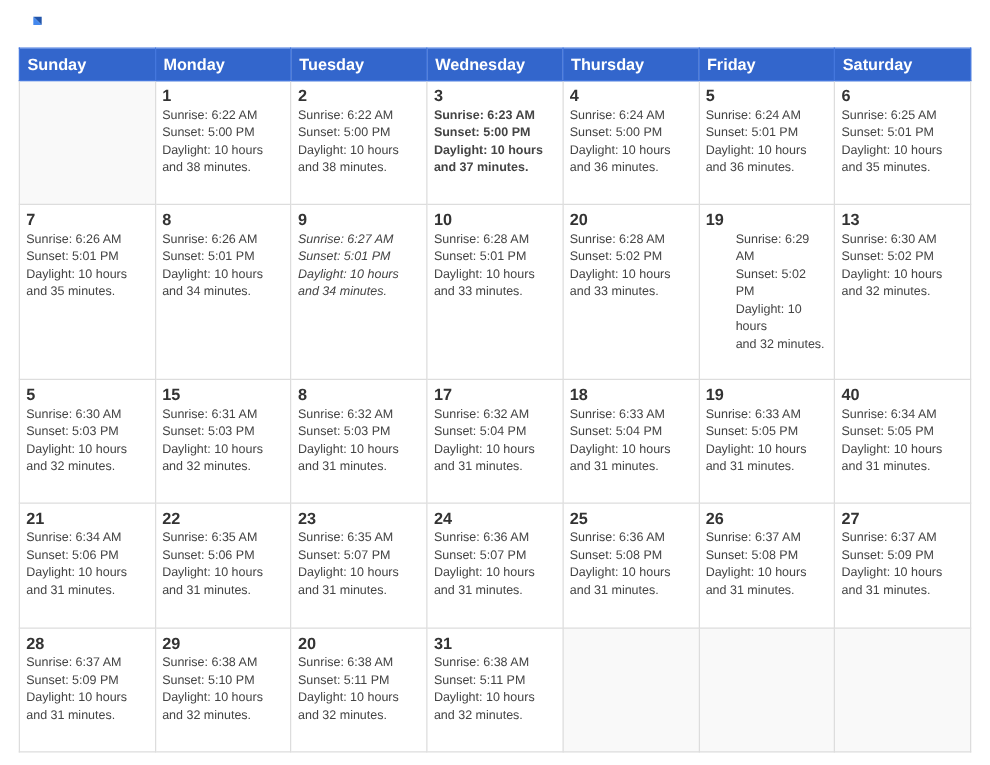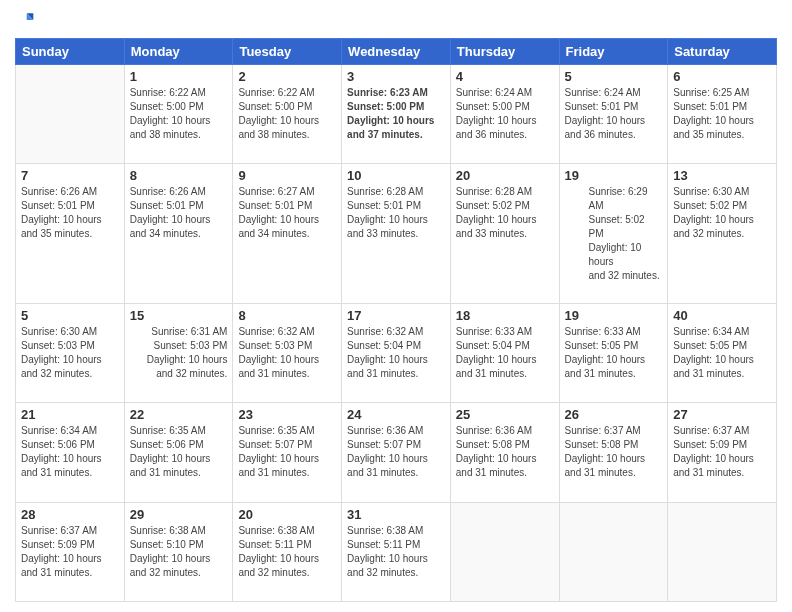--- a/index.html
+++ b/index.html
@@ -180,21 +180,21 @@
           </td>
           <td>
             <span class="day-num">8</span>
             <div class="day-info" style="white-space: pre-line;">Sunrise: 6:26 AM
 Sunset: 5:01 PM
 Daylight: 10 hours
 and 34 minutes.</div>
           </td>
           <td>
             <span class="day-num">9</span>
-            <div class="day-info" style="white-space: pre-line;">Sunrise: 6:27 AM
+            <div class="day-info" style="white-space: pre-line; font-style: italic;">Sunrise: 6:27 AM
 Sunset: 5:01 PM
 Daylight: 10 hours
 and 34 minutes.</div>
           </td>
           <td>
             <span class="day-num">10</span>
             <div class="day-info" style="white-space: pre-line;">Sunrise: 6:28 AM
 Sunset: 5:01 PM
 Daylight: 10 hours
 and 33 minutes.</div>
@@ -224,21 +224,21 @@
         <tr>
           <td>
             <span class="day-num">5</span>
             <div class="day-info" style="white-space: pre-line;">Sunrise: 6:30 AM
 Sunset: 5:03 PM
 Daylight: 10 hours
 and 32 minutes.</div>
           </td>
           <td>
             <span class="day-num">15</span>
-            <div class="day-info" style="white-space: pre-line; text-align: right;">Sunrise: 6:31 AM
+            <div class="day-info" style="white-space: pre-line;">Sunrise: 6:31 AM
 Sunset: 5:03 PM
 Daylight: 10 hours
 and 32 minutes.</div>
           </td>
           <td>
             <span class="day-num">8</span>
             <div class="day-info" style="white-space: pre-line;">Sunrise: 6:32 AM
 Sunset: 5:03 PM
 Daylight: 10 hours
 and 31 minutes.</div>

